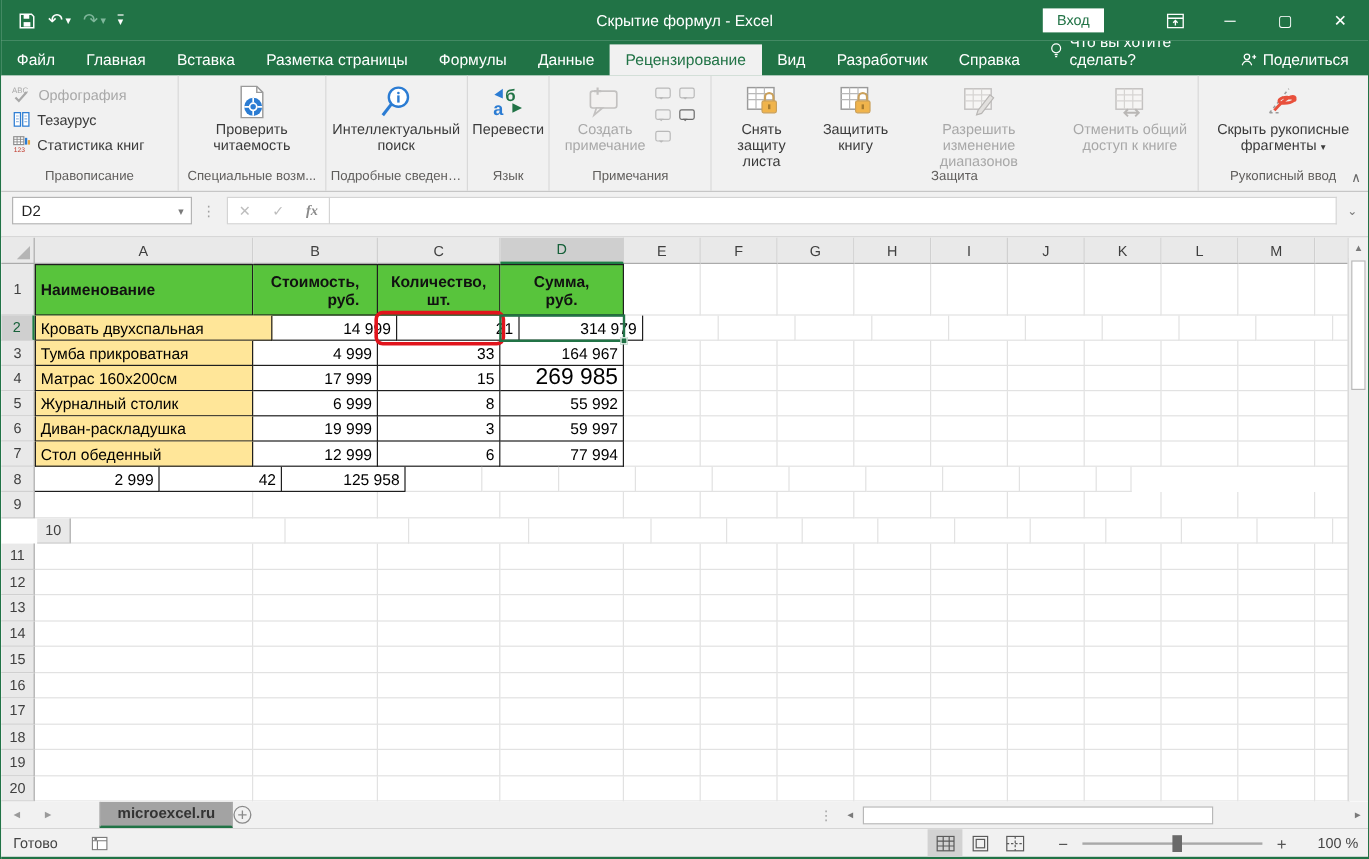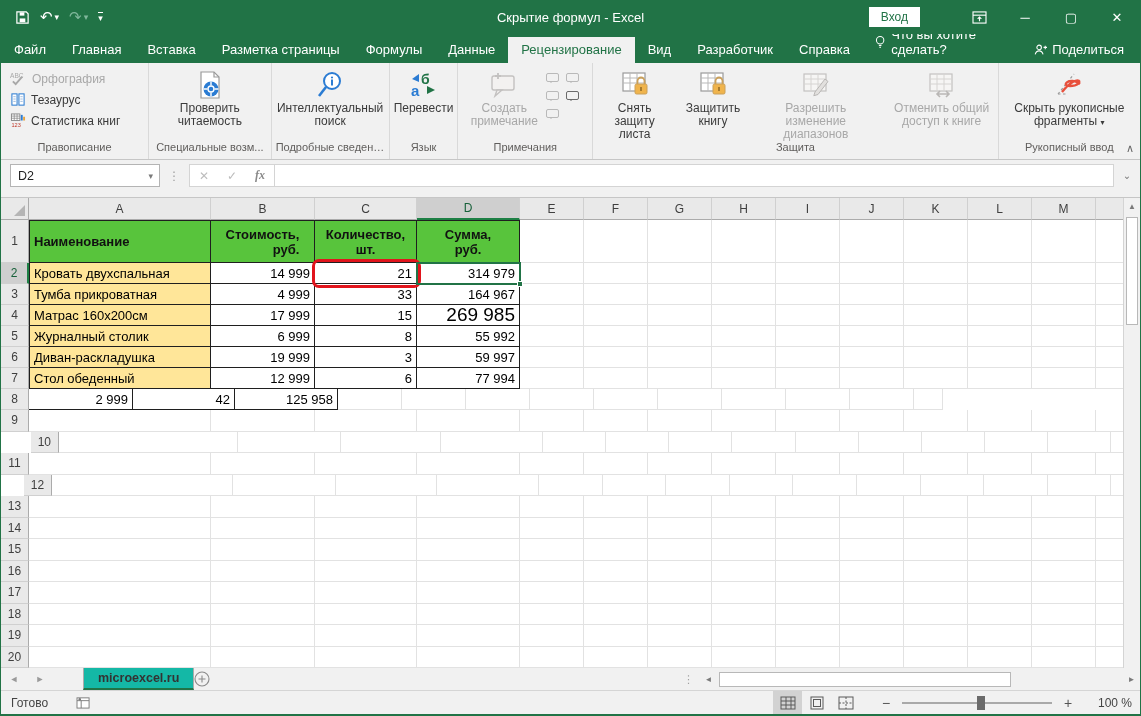--- a/index.html
+++ b/index.html
@@ -75,21 +75,21 @@
   #vscroll { position:absolute; top:0; right:0; width:17px; height:470px; background:#f1f1f1; border-left:1px solid #d4d4d4; }
   #vscroll .sarrow { height:17px; display:flex; align-items:center; justify-content:center; color:#7a7a7a; font-size:8px; background:#f1f1f1; border:none; width:100%; cursor:pointer; }
   #vscroll .sthumb { margin:2px 2px; height:108px; background:#fff; border:1px solid #b8b8b8; }
   #redbox { position:absolute; border:3px solid #e1141c; border-radius:7px; pointer-events:none; }
   #selbox { position:absolute; border:2px solid #217346; pointer-events:none; }
   #selhandle { position:absolute; width:6px; height:6px; background:#217346; border:1px solid #fff; pointer-events:none; }
 
   
   .sheetbar { height:23px; background:#f1f1f1; display:flex; align-items:stretch; border-bottom:1px solid #d5d5d5; }
   .snav { width:26px; background:none; border:none; color:#9a9a9a; font-size:9px; cursor:pointer; }
-  .sheettab { margin-left:30px; background:#14b8a6; border-left:1px solid #ababab; border-right:1px solid #ababab; border-bottom:2px solid #217346; font-size:12.5px; font-weight:bold; color:#333; padding:0 14px; display:flex; align-items:center; cursor:pointer; }
+  .sheettab { margin-left:30px; background:#a3a3a3; border-left:1px solid #ababab; border-right:1px solid #ababab; border-bottom:2px solid #217346; font-size:12.5px; font-weight:bold; color:#333; padding:0 14px; display:flex; align-items:center; cursor:pointer; }
   .addsheet { width:36px; background:none; border:none; color:#7a7a7a; font-size:14px; cursor:pointer; }
   .hs-dots { margin-left:auto; color:#a0a0a0; display:flex; align-items:center; font-size:11px; padding:0 6px; }
   .hscroll { width:440px; display:flex; align-items:center; background:#f1f1f1; }
   .hscroll .sarrow { width:17px; height:100%; background:none; border:none; color:#7a7a7a; font-size:8px; cursor:pointer; }
   .hscroll .track { flex:1; height:15px; position:relative; }
   .hscroll .hthumb { position:absolute; left:2px; top:0; height:15px; width:72%; background:#fff; border:1px solid #b8b8b8; }
 
   
   .statusbar { height:25px; background:#f1f1f1; display:flex; align-items:center; border-bottom:2px solid #217346; padding:0 8px 0 10px; font-size:12px; color:#444; }
   .macro-rec { margin-left:28px; display:flex; cursor:pointer; background:none; border:none; }
@@ -410,21 +410,21 @@
           <div class="ec" style="width: 64px; font-size: 13px;"></div>
           <div class="ec" style="width: 64px; font-size: 13px;"></div>
           <div class="ec" style="width: 64px; font-size: 13px;"></div>
           <div class="ec" style="width: 64px; font-size: 13px;"></div>
           <div class="ec" style="width: 64px; font-size: 13px;"></div>
           <div class="ec" style="width: 64px; font-size: 13px;"></div>
           <div class="ec" style="width: 29px;"></div>
         </div>
         <div class="grow" style="height: 21px;">
           <div class="rh sel" style="width: 28px;">2</div>
-          <div class="tc first tan" style="width: 182px; font-size: 13px;">Кровать двухспальная</div>
+          <div class="tc first tan" style="width: 198px; font-size: 13px;">Кровать двухспальная</div>
           <div class="tc num" style="width: 104px; font-size: 13px;">14 999</div>
           <div class="tc num" style="width: 102px; font-size: 13px;">21</div>
           <div class="tc num" style="width: 103px; font-size: 13px;">314 979</div>
           <div class="ec" style="width: 64px; font-size: 13px;"></div>
           <div class="ec" style="width: 64px; font-size: 13px;"></div>
           <div class="ec" style="width: 64px; font-size: 13px;"></div>
           <div class="ec" style="width: 64px; font-size: 13px;"></div>
           <div class="ec" style="width: 64px; font-size: 13px;"></div>
           <div class="ec" style="width: 64px; font-size: 13px;"></div>
           <div class="ec" style="width: 64px; font-size: 13px;"></div>
@@ -577,21 +577,21 @@
           <div class="ec" style="width: 64px; font-size: 13px;"></div>
           <div class="ec" style="width: 64px; font-size: 13px;"></div>
           <div class="ec" style="width: 64px; font-size: 13px;"></div>
           <div class="ec" style="width: 64px; font-size: 13px;"></div>
           <div class="ec" style="width: 64px; font-size: 13px;"></div>
           <div class="ec" style="width: 64px; font-size: 13px;"></div>
           <div class="ec" style="width: 64px; font-size: 13px;"></div>
           <div class="ec" style="width: 64px; font-size: 13px;"></div>
           <div class="ec" style="width: 29px;"></div>
         </div>
-        <div class="grow" style="height: 21.5px; margin-left: 23px;">
+        <div class="grow" style="height: 21.5px;">
           <div class="rh" style="width: 28px;">12</div>
           <div class="ec" style="width: 182px; font-size: 13px;"></div>
           <div class="ec" style="width: 104px; font-size: 13px;"></div>
           <div class="ec" style="width: 102px; font-size: 13px;"></div>
           <div class="ec" style="width: 103px; font-size: 13px;"></div>
           <div class="ec" style="width: 64px; font-size: 13px;"></div>
           <div class="ec" style="width: 64px; font-size: 13px;"></div>
           <div class="ec" style="width: 64px; font-size: 13px;"></div>
           <div class="ec" style="width: 64px; font-size: 13px;"></div>
           <div class="ec" style="width: 64px; font-size: 13px;"></div>

